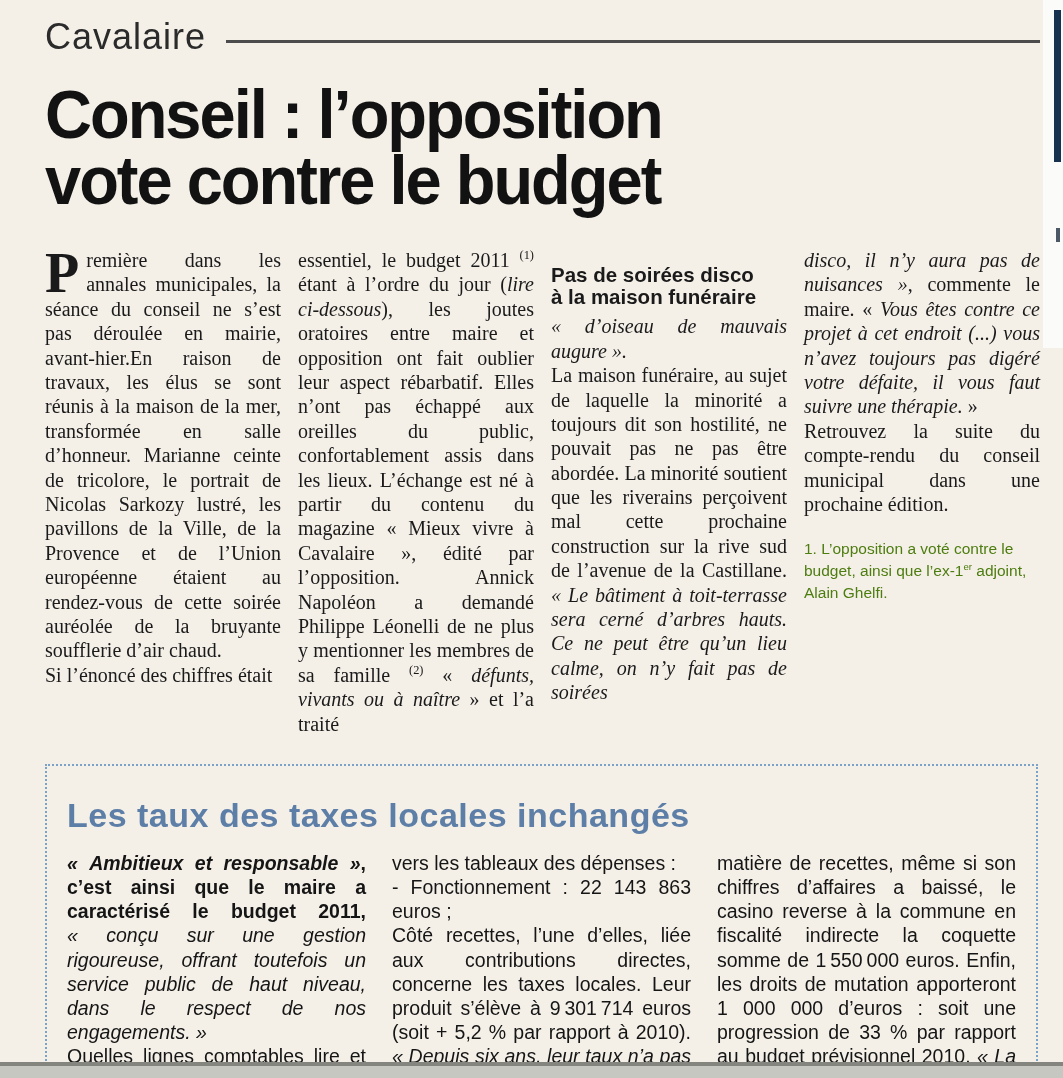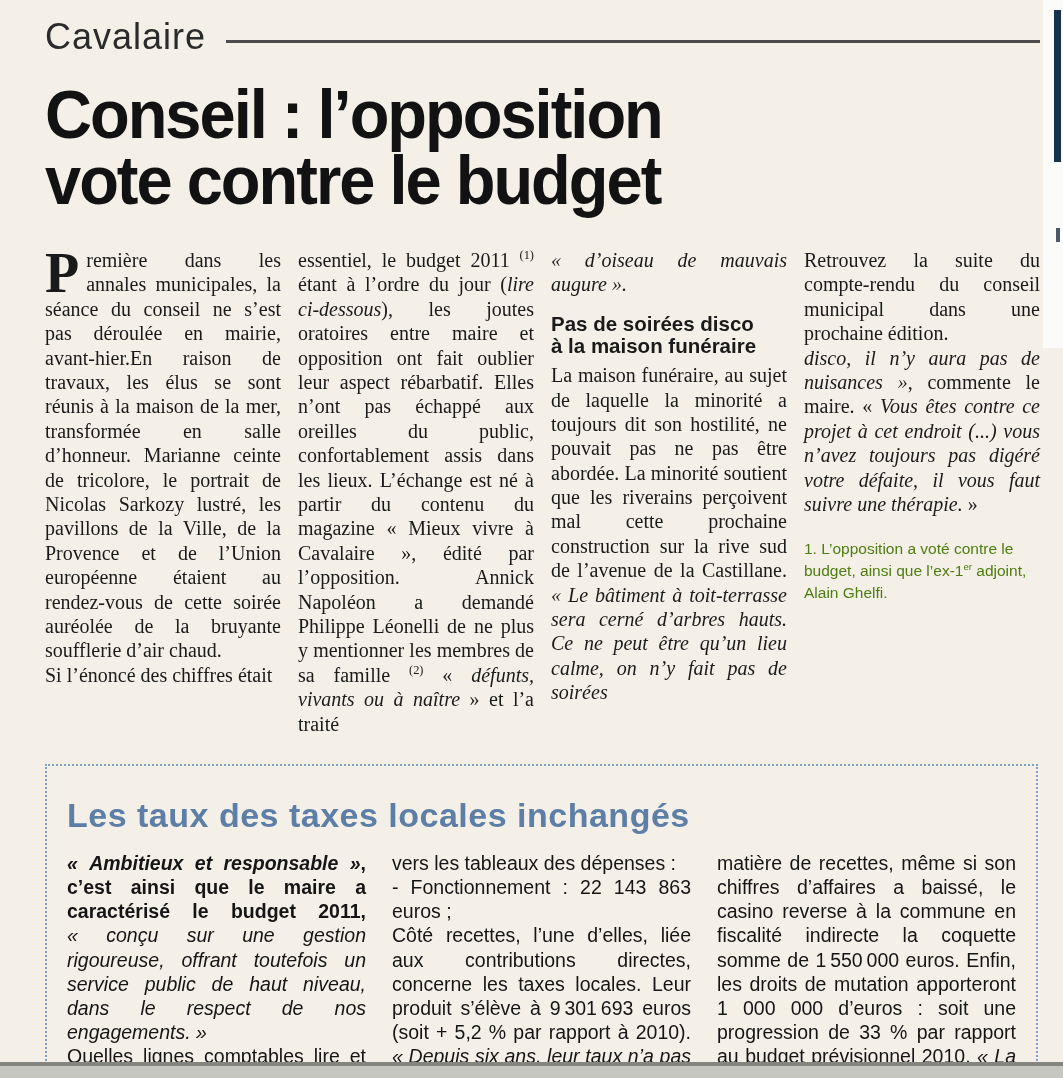--- a/index.html
+++ b/index.html
@@ -93,47 +93,47 @@
           <p class="para"><span>Si l’énoncé des chiffres était</span></p>
         </div>
     </div>
     <div class="article-col">
       <div>
           <p class="para"><span>essentiel, le budget 2011 </span><span class="seg-sup">(1)</span><span> étant à l’ordre du jour (</span><span class="seg-i">lire ci-dessous</span><span>), les joutes oratoires entre maire et opposition ont fait oublier leur aspect rébarbatif. Elles n’ont pas échappé aux oreilles du public, confortablement assis dans les lieux. L’échange est né à partir du contenu du magazine «&nbsp;Mieux vivre à Cavalaire&nbsp;», édité par l’opposition. Annick Napoléon a demandé Philippe Léonelli de ne plus y mentionner les membres de sa famille </span><span class="seg-sup">(2)</span><span> «&nbsp;</span><span class="seg-i">défunts, vivants ou à naître</span><span>&nbsp;» et l’a traité</span></p>
         </div>
     </div>
     <div class="article-col">
       <div>
+          <p class="para subhead"><span>Pas de soirées disco</span><br><span>à la maison funéraire</span></p>
           <p class="para"><span class="seg-i">«&nbsp;d’oiseau de mauvais augure&nbsp;».</span></p>
-          <p class="para subhead"><span>Pas de soirées disco</span><br><span>à la maison funéraire</span></p>
           <p class="para"><span>La maison funéraire, au sujet de laquelle la minorité a toujours dit son hostilité, ne pouvait pas ne pas être abordée. La minorité soutient que les riverains perçoivent mal cette prochaine construction sur la rive sud de l’avenue de la Castillane. </span><span class="seg-i">«&nbsp;Le bâtiment à toit-terrasse sera cerné d’arbres hauts. Ce ne peut être qu’un lieu calme, on n’y fait pas de soirées</span></p>
         </div>
     </div>
     <div class="article-col">
       <div>
+          <p class="para"><span class="seg-i">disco, il n’y aura pas de nuisances&nbsp;»</span><span>, commente le maire. «&nbsp;</span><span class="seg-i">Vous êtes contre ce projet à cet endroit (...) vous n’avez toujours pas digéré votre défaite, il vous faut suivre une thérapie.</span><span>&nbsp;»</span></p>
           <p class="para"><span>Retrouvez la suite du compte-rendu du conseil municipal dans une prochaine édition.</span></p>
-          <p class="para"><span class="seg-i">disco, il n’y aura pas de nuisances&nbsp;»</span><span>, commente le maire. «&nbsp;</span><span class="seg-i">Vous êtes contre ce projet à cet endroit (...) vous n’avez toujours pas digéré votre défaite, il vous faut suivre une thérapie.</span><span>&nbsp;»</span></p>
         </div>
       <div class="footnotes">
           <p class="para"><span>1. L’opposition a voté contre le budget, ainsi que l’ex-1</span><span class="seg-sup">er</span><span> adjoint, Alain Ghelfi.</span></p>
         </div>
     </div>
   </div>
 
   <div class="taxbox">
     <h2 class="taxbox-title">Les taux des taxes locales inchangés</h2>
     <div class="taxbox-cols">
       <div class="taxbox-col">
           <p class="para"><span class="seg-bi">«&nbsp;Ambitieux et responsable&nbsp;»</span><span class="seg-b">, c’est ainsi que le maire a caractérisé le budget 2011, </span><span class="seg-i">«&nbsp;conçu sur une gestion rigoureuse, offrant toutefois un service public de haut niveau, dans le respect de nos engagements.&nbsp;»</span></p>
           <p class="para"><span>Quelles lignes comptables lire et retenir&nbsp;? Même si l’on a la phobie des chiffres, auxquels </span><span class="seg-i">«&nbsp;on fait dire ce que l’on veut&nbsp;»</span></p>
         </div>
       <div class="taxbox-col">
           <p class="para"><span>vers les tableaux des dépenses :</span></p>
           <p class="para"><span>- Fonctionnement : 22 143 863 euros&nbsp;;</span></p>
-          <p class="para"><span>Côté recettes, l’une d’elles, liée aux contributions directes, concerne les taxes locales. Leur produit s’élève à 9 301 693 euros (soit + 5,2 % par rapport à 2010). </span><span class="seg-i">«&nbsp;Depuis six ans, leur taux n’a pas augmenté, afin de préserver le pouvoir d’achat des Cavalairois&nbsp;»</span></p>
+          <p class="para"><span>Côté recettes, l’une d’elles, liée aux contributions directes, concerne les taxes locales. Leur produit s’élève à 9 301 714 euros (soit + 5,2 % par rapport à 2010). </span><span class="seg-i">«&nbsp;Depuis six ans, leur taux n’a pas augmenté, afin de préserver le pouvoir d’achat des Cavalairois&nbsp;»</span></p>
         </div>
       <div class="taxbox-col">
           <p class="para"><span>matière de recettes, même si son chiffres d’affaires a baissé, le casino reverse à la commune en fiscalité indirecte la coquette somme de 1 550 000 euros. Enfin, les droits de mutation apporteront 1 000 000 d’euros : soit une progression de 33 % par rapport au budget prévisionnel 2010. </span><span class="seg-i">«&nbsp;La reprise de ce secteur d’activité est réelle&nbsp;»</span><span>, a conclu le 1</span><span class="seg-sup">er</span><span> magistrat.</span></p>
         </div>
     </div>
   </div>
 
 </div>
 
 <div class="right-strip"></div>

